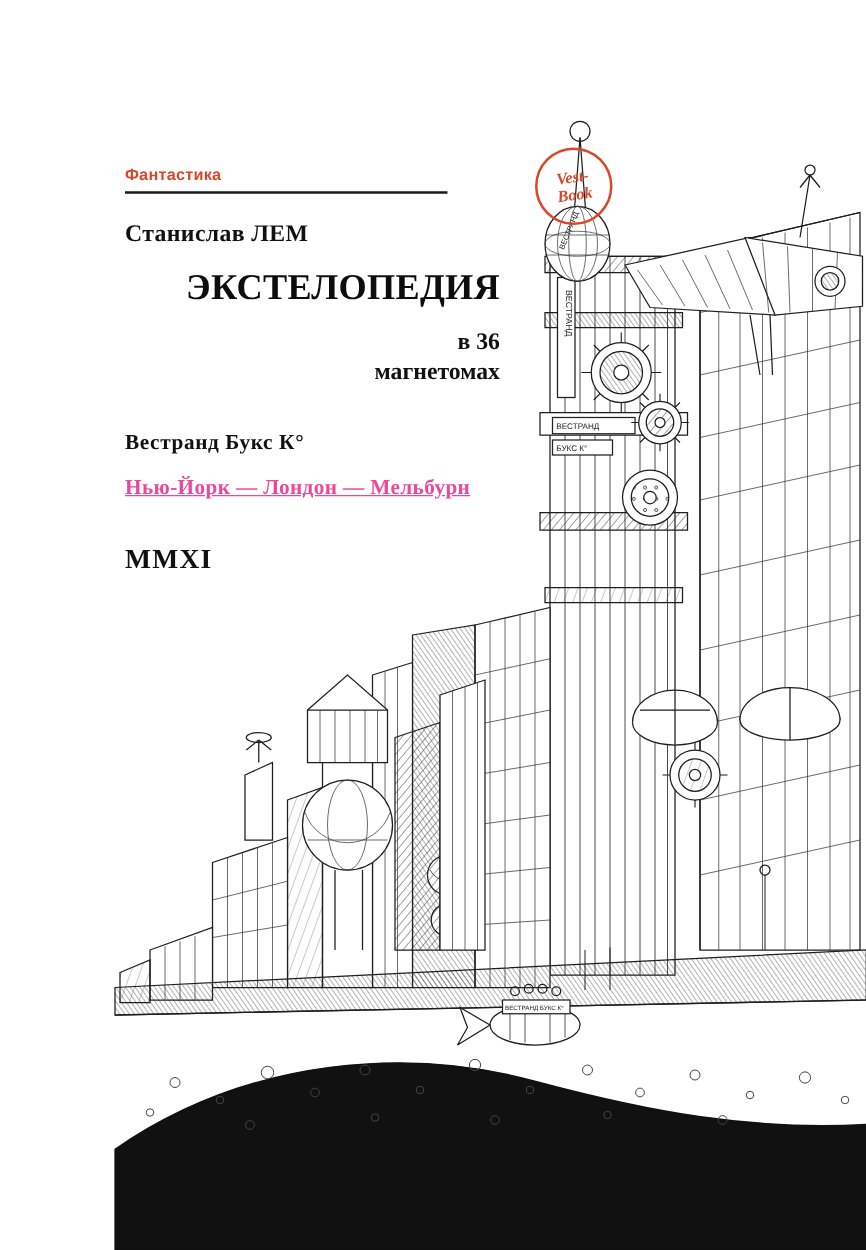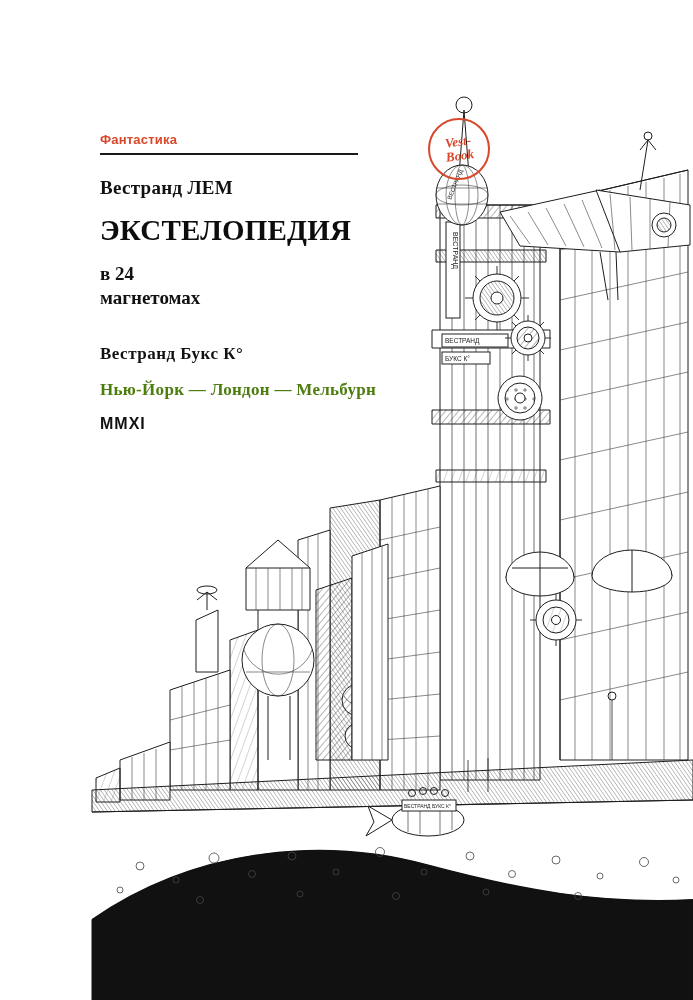--- a/index.html
+++ b/index.html
@@ -65,21 +65,21 @@
   }
   .title {
     font-family: "Liberation Serif", serif;
     font-weight: bold;
     font-size: 29px;
     line-height: 1.08;
     color: #0d0d0d;
     margin: 0 0 16px 0;
     letter-spacing: 0.2px;
   }
-  .title-line { display: block; }
+  .title-line { display: block; text-align: right; }
   .subtitle {
     font-family: "Liberation Serif", serif;
     font-size: 19px;
     font-weight: bold;
     line-height: 1.25;
     color: #111;
     margin: 0 0 34px 0;
   }
   .subtitle .num { font-weight: bold; }
   .publisher {
@@ -87,28 +87,29 @@
     font-weight: bold;
     font-size: 17px;
     color: #111;
     margin: 0 0 16px 0;
     letter-spacing: 0.5px;
   }
   .cities {
     font-family: "Liberation Serif", serif;
     font-weight: bold;
     font-size: 17px;
-    color: #4d7c0f;
-    margin: 0 0 15px 0;
+    color: #ec4899;
+    margin: 0 0 34px 0;
     letter-spacing: 0.3px;
+    text-decoration: underline;
   }
   .year {
-    font-family: Liberation Sans, sans-serif;
-    font-weight: bold;
-    font-size: 16px;
+    font-family: Liberation Serif, serif;
+    font-weight: bold;
+    font-size: 22px;
     color: #111;
     margin: 0;
     letter-spacing: 1px;
   }
 
   
   .stamp {
     position: absolute;
     left: 428px;
     top: 118px;
@@ -366,26 +367,26 @@
     <div class="stamp-circle"></div>
     <div class="stamp-text">
       <span>Vest-</span>
       <span>Book</span>
     </div>
   </div>
 
   <div class="text-block">
     <div class="series-label">Фантастика</div>
     <div class="rule"></div>
-    <div class="author">Вестранд ЛЕМ</div>
+    <div class="author">Станислав ЛЕМ</div>
     <div class="title">
       <span class="title-line">ЭКСТЕЛОПЕДИЯ</span>
     </div>
     <div class="subtitle">
-      <span class="title-line num">в 24</span>
+      <span class="title-line num">в 36</span>
       <span class="title-line">магнетомах</span>
     </div>
     <div class="publisher">Вестранд Букс К°</div>
     <div class="cities">Нью-Йорк — Лондон — Мельбурн</div>
     <div class="year">MMXI</div>
   </div>
 
 </div>
 
 </body></html>

